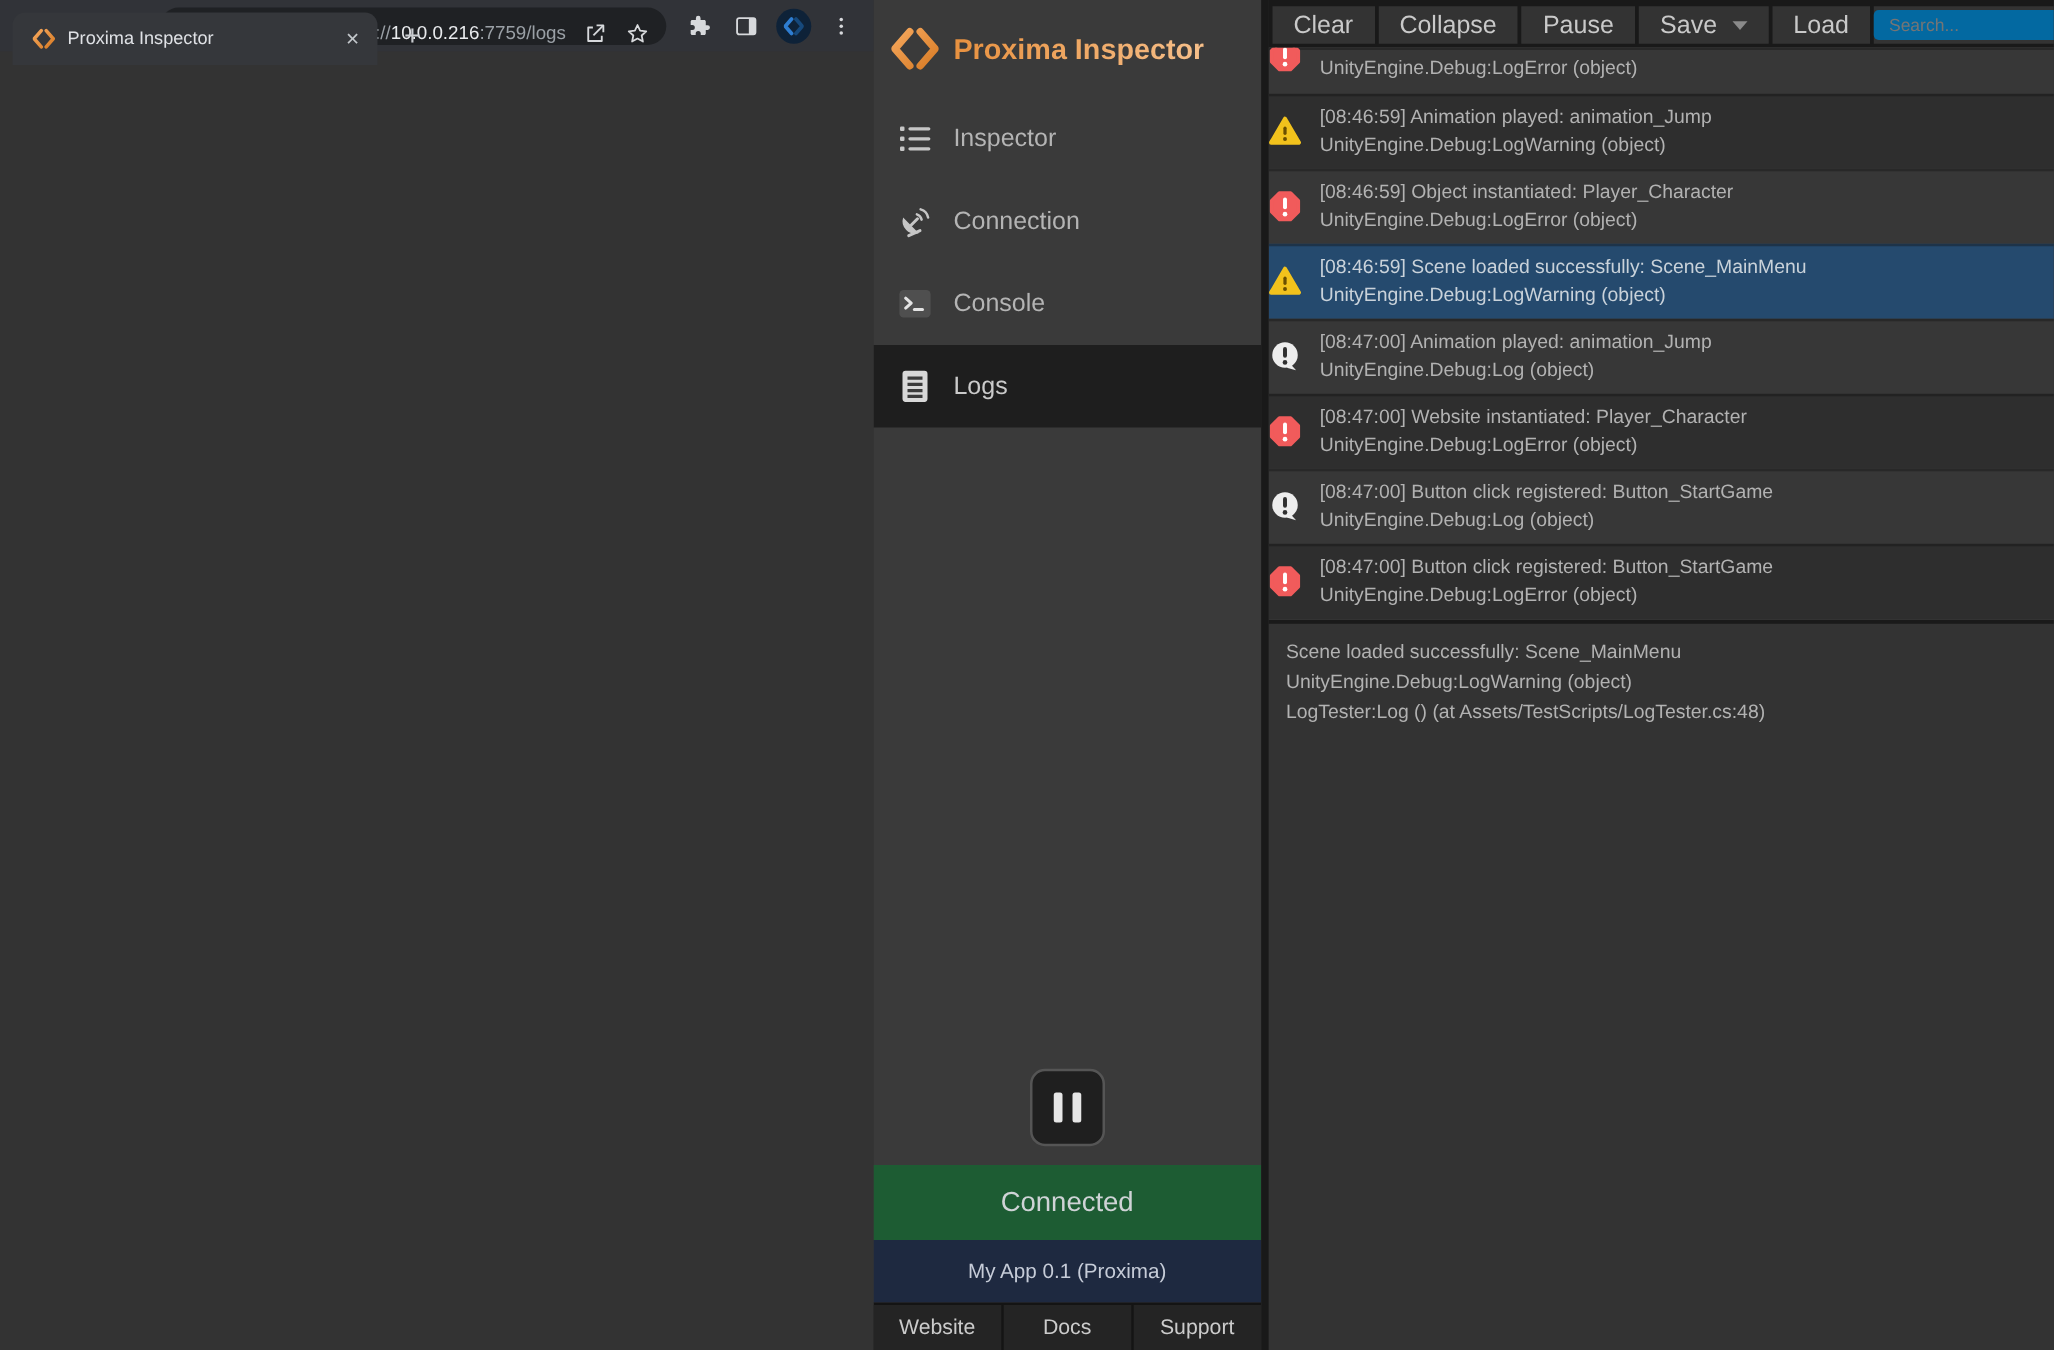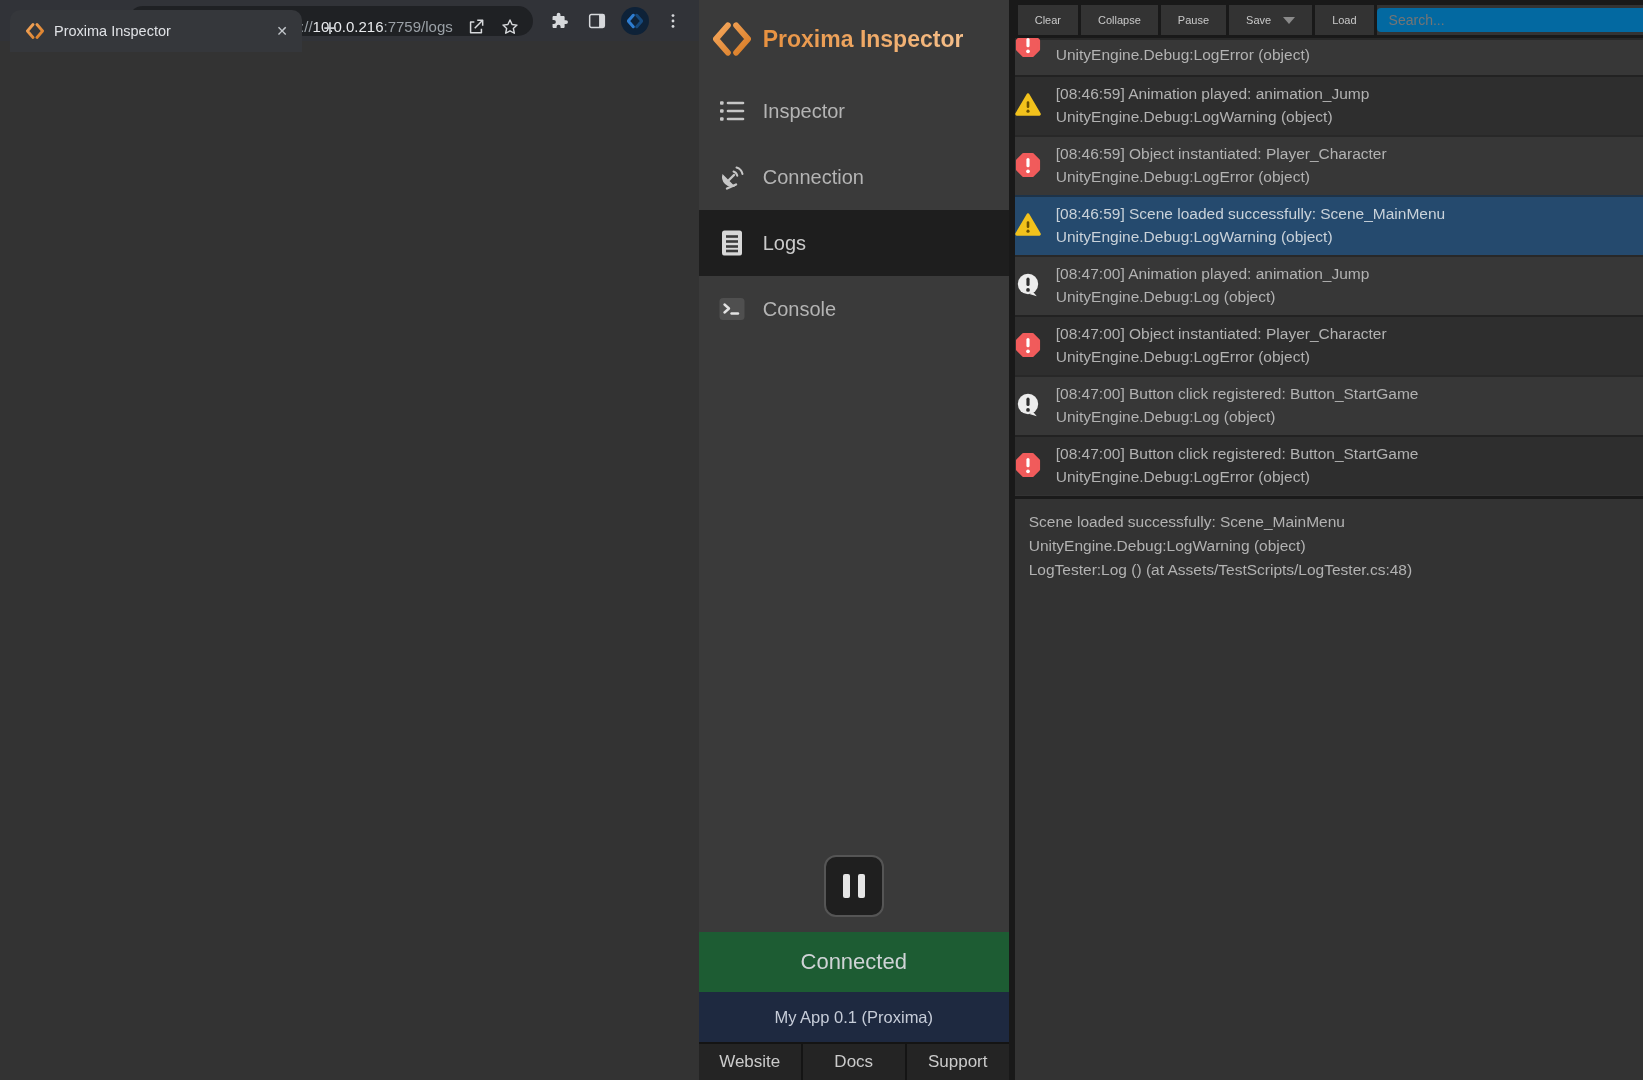--- a/index.html
+++ b/index.html
@@ -56,21 +56,21 @@
              display:flex; align-items:center; justify-content:center; flex:none; }
   .side-footer { height:38px; background:#141414; display:flex; gap:2px; padding-top:2px; flex:none; }
   .flink { flex:1; background:#242424; color:#cbcbcb; font-size:17px; border:none; cursor:pointer;
            display:flex; align-items:center; justify-content:center; font-family:inherit; }
 
   
   .main { flex:1; display:flex; flex-direction:column; border-left:6px solid #191919; position:relative; background:#333; min-width:0; }
   .app-toolbar { height:38px; background:#191919; display:flex; align-items:stretch; gap:3px;
                  padding:5px 0 3px 3px; flex:none; }
   .tb-buttons { display:flex; gap:3px; }
-  .tb-btn { background:#333; color:#c9c9c9; font-size:11px; border:none; display:flex; align-items:center;
+  .tb-btn { background:#333; color:#c9c9c9; font-size:20px; border:none; display:flex; align-items:center;
             padding:0 17px; gap:12px; cursor:pointer; font-family:inherit; }
   .caret { width:0; height:0; border-left:6px solid transparent; border-right:6px solid transparent; border-top:7px solid #8a8a8a; }
   .tb-rest { flex:1; background:#333; display:flex; align-items:center; justify-content:flex-end; padding-right:8px; }
   .search { width:295px; height:24px; background:#0369a1; border:none; border-radius:4px; padding:0 12px;
             color:#bbb; font-size:14px; font-family:Liberation Sans, sans-serif; }
   .search::placeholder { color:#757575; }
   .counters { display:flex; gap:3px; }
   .counter { width:84px; background:#3a3a3a; display:flex; align-items:center; justify-content:center; gap:11px;
              color:#b0b0b0; font-size:17px; cursor:pointer; }
   .counter-icon { display:flex; }
@@ -255,43 +255,43 @@
                   <path d="M18.5 4.5q5 1.5 6 6.5"></path>
                   <path d="M15.5 8.5q3 1 3.8 4.2"></path>
                 </g>
                 <path d="M4.5 11a10 10 0 0 0 12.5 12.5z" fill="#c6c6c6"></path>
                 <line x1="11" y1="17" x2="16" y2="12" stroke="#c6c6c6" stroke-width="2.4" stroke-linecap="round"></line>
                 <line x1="9" y1="25.5" x2="18" y2="21.5" stroke="#c6c6c6" stroke-width="2.4" stroke-linecap="round"></line>
               </svg>
             </span>
             <span class="nav-label">Connection</span>
           </div>
+          <div class="nav-item">
+            <span class="nav-icon">
+              <svg viewBox="0 0 28 28" width="28" height="28">
+                <rect x="1.5" y="3" width="25" height="22" rx="3.5" fill="#4f4f4f"></rect>
+                <path d="M6.5 9.5l4.5 4-4.5 4" fill="none" stroke="#e3e3e3" stroke-width="2.4" stroke-linecap="round" stroke-linejoin="round"></path>
+                <line x1="13.5" y1="18.5" x2="20" y2="18.5" stroke="#e3e3e3" stroke-width="2.4" stroke-linecap="round"></line>
+              </svg>
+            </span>
+            <span class="nav-label">Console</span>
+          </div>
           <div class="nav-item active">
             <span class="nav-icon">
               <svg viewBox="0 0 28 28" width="28" height="28">
                 <rect x="4" y="1.5" width="20" height="25" rx="2.5" fill="#d8d8d8"></rect>
                 <g stroke="#3b3b3b" stroke-width="2.6">
                   <line x1="8" y1="7.5" x2="20" y2="7.5"></line>
                   <line x1="8" y1="12.5" x2="20" y2="12.5"></line>
                   <line x1="8" y1="17.5" x2="20" y2="17.5"></line>
                   <line x1="8" y1="22" x2="20" y2="22"></line>
                 </g>
               </svg>
             </span>
             <span class="nav-label">Logs</span>
-          </div>
-          <div class="nav-item">
-            <span class="nav-icon">
-              <svg viewBox="0 0 28 28" width="28" height="28">
-                <rect x="1.5" y="3" width="25" height="22" rx="3.5" fill="#4f4f4f"></rect>
-                <path d="M6.5 9.5l4.5 4-4.5 4" fill="none" stroke="#e3e3e3" stroke-width="2.4" stroke-linecap="round" stroke-linejoin="round"></path>
-                <line x1="13.5" y1="18.5" x2="20" y2="18.5" stroke="#e3e3e3" stroke-width="2.4" stroke-linecap="round"></line>
-              </svg>
-            </span>
-            <span class="nav-label">Console</span>
           </div>
         </nav>
       <div class="side-spacer"></div>
       <div class="pause-wrap">
         <button class="pause-btn">
           <span class="bar"></span>
           <span class="bar"></span>
         </button>
       </div>
       <div class="connected">Connected</div>
@@ -428,21 +428,21 @@
           </div>
           <div class="log-row odd">
             <span class="log-icon">
               <svg viewBox="0 0 28 28">
                 <polygon points="9.2,2.5 18.8,2.5 25.5,9.2 25.5,18.8 18.8,25.5 9.2,25.5 2.5,18.8 2.5,9.2" fill="#f15b5b" stroke="#f15b5b" stroke-width="3" stroke-linejoin="round"></polygon>
                 <rect x="12.3" y="6.5" width="3.4" height="10" rx="1.7" fill="#fff"></rect>
                 <circle cx="14" cy="20.8" r="2" fill="#fff"></circle>
               </svg>
             </span>
             <div class="log-text">
-              <div class="msg">[08:47:00] Object instantiated: Player_Character</div>
+              <div class="msg">[08:47:00] Website instantiated: Player_Character</div>
               <div class="src">UnityEngine.Debug:LogError (object)</div>
             </div>
           </div>
           <div class="log-row even">
             <span class="log-icon">
               <svg viewBox="0 0 28 28">
                 <circle cx="14" cy="13" r="11" fill="#ededed"></circle>
                 <path d="M19.5 21.5L23.5 26l-8-2.2z" fill="#ededed"></path>
                 <rect x="12.3" y="6" width="3.4" height="9.2" rx="1.7" fill="#2f2f2f"></rect>
                 <circle cx="14" cy="19.3" r="2" fill="#2f2f2f"></circle>

